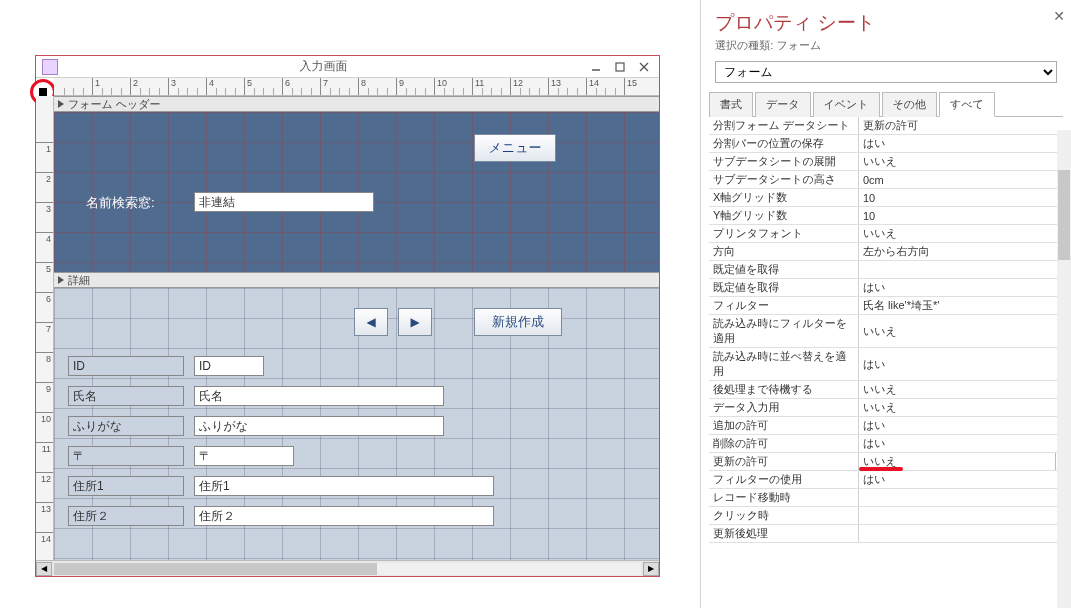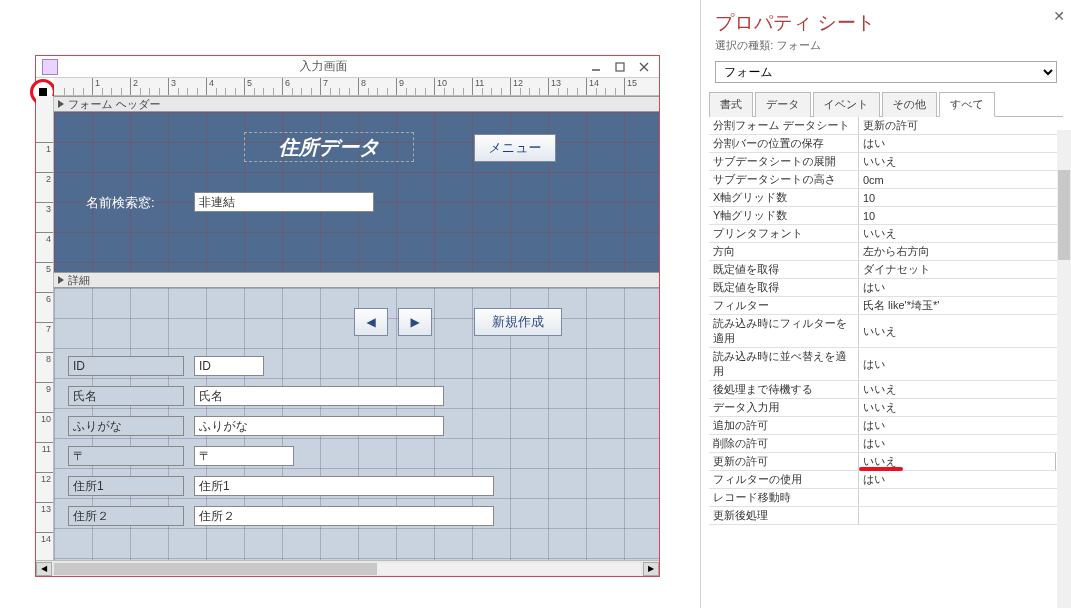--- a/index.html
+++ b/index.html
@@ -184,21 +184,20 @@
         <div class="tick" style="top: 436px;">14</div>
       </div>
     <div class="canvas">
 
       <div class="section-bar">
         <span class="tri"></span>
         <span>フォーム ヘッダー</span>
       </div>
       <div class="form-area">
         <div class="grid-overlay"></div>
-        <div class="title-label">住所データ</div>
         <div class="menu-btn">メニュー</div>
         <div class="ctl-label" style="left:32px; top:82px;">名前検索窓:</div>
         <div class="textbox" style="left:140px; top:80px; width:180px; height:20px;">非連結</div>
       </div>
 
       <div class="section-bar">
         <span class="tri"></span>
         <span>詳細</span>
       </div>
       <div class="detail-area">
@@ -281,21 +280,20 @@
       <div class="prop-row">
         <div class="k">プリンタフォント</div>
         <div class="v">いいえ</div>
       </div>
       <div class="prop-row">
         <div class="k">方向</div>
         <div class="v">左から右方向</div>
       </div>
       <div class="prop-row">
         <div class="k">既定値を取得</div>
-        <div class="v">ダイナセット</div>
       </div>
       <div class="prop-row">
         <div class="k">既定値を取得</div>
         <div class="v">はい</div>
       </div>
       <div class="prop-row">
         <div class="k">フィルター</div>
         <div class="v">氏名 like'*埼玉*'</div>
       </div>
       <div class="prop-row">
@@ -329,20 +327,24 @@
       </div>
       <div class="prop-row">
         <div class="k">フィルターの使用</div>
         <div class="v">はい</div>
       </div>
       <div class="prop-row">
         <div class="k">レコード移動時</div>
         <div class="v"></div>
       </div>
       <div class="prop-row">
+        <div class="k">クリック時</div>
+        <div class="v"></div>
+      </div>
+      <div class="prop-row">
         <div class="k">更新後処理</div>
         <div class="v"></div>
       </div>
     </div>
   <div class="vscrollbar">
       <div class="thumb"></div>
     </div>
 </div>
 
 </body></html>

